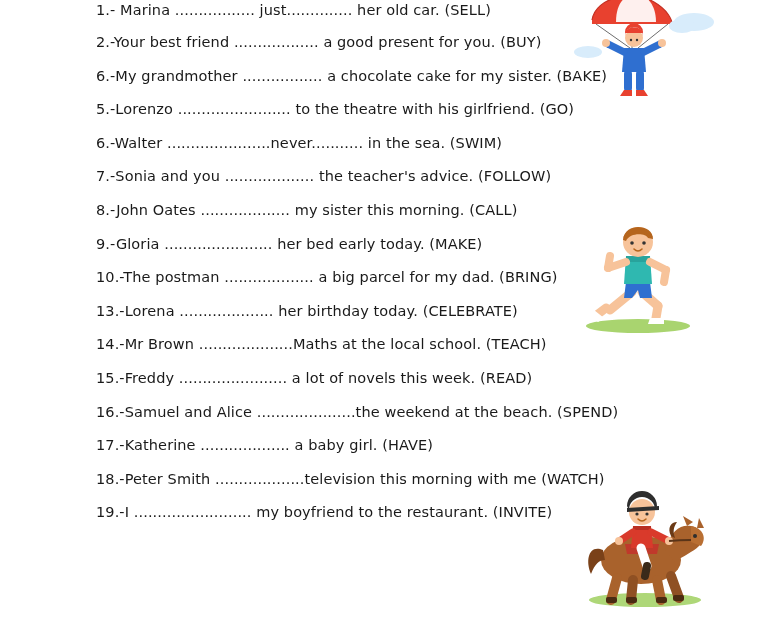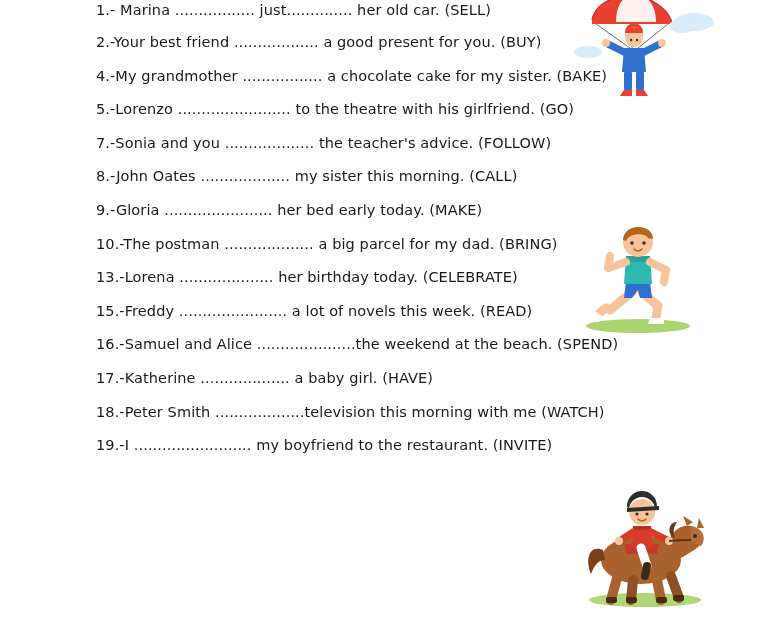--- a/index.html
+++ b/index.html
@@ -66,27 +66,29 @@
   svg { display: block; }
 </style>
 </head>
 <body>
 
 <div class="worksheet">
 
   <div class="lines">
     <div class="line">1.- Marina ................. just.............. her old car. (SELL)</div>
     <div class="line">2.-Your best friend .................. a good present for you. (BUY)</div>
-    <div class="line">4.-My grandmother ................. a chocolate cake for my sister. (BAKE)</div>
+    <div class="line">6.-My grandmother ................. a chocolate cake for my sister. (BAKE)</div>
     <div class="line">5.-Lorenzo ........................ to the theatre with his girlfriend. (GO)</div>
+    <div class="line">6.-Walter ......................never........... in the sea. (SWIM)</div>
     <div class="line">7.-Sonia and you ................... the teacher's advice. (FOLLOW)</div>
     <div class="line">8.-John Oates ................... my sister this morning. (CALL)</div>
     <div class="line">9.-Gloria ....................... her bed early today. (MAKE)</div>
     <div class="line">10.-The postman ................... a big parcel for my dad. (BRING)</div>
     <div class="line">13.-Lorena .................... her birthday today. (CELEBRATE)</div>
+    <div class="line">14.-Mr Brown  ....................Maths at the local school. (TEACH)</div>
     <div class="line">15.-Freddy ....................... a lot of novels this week. (READ)</div>
     <div class="line">16.-Samuel and Alice .....................the weekend at the beach. (SPEND)</div>
     <div class="line">17.-Katherine ................... a baby girl. (HAVE)</div>
     <div class="line">18.-Peter Smith ...................television this morning with me (WATCH)</div>
     <div class="line">19.-I ......................... my boyfriend to the restaurant. (INVITE)</div>
   </div>
 
   <div class="art art-sky">
     <svg viewBox="0 0 150 120" width="150" height="120">
 

